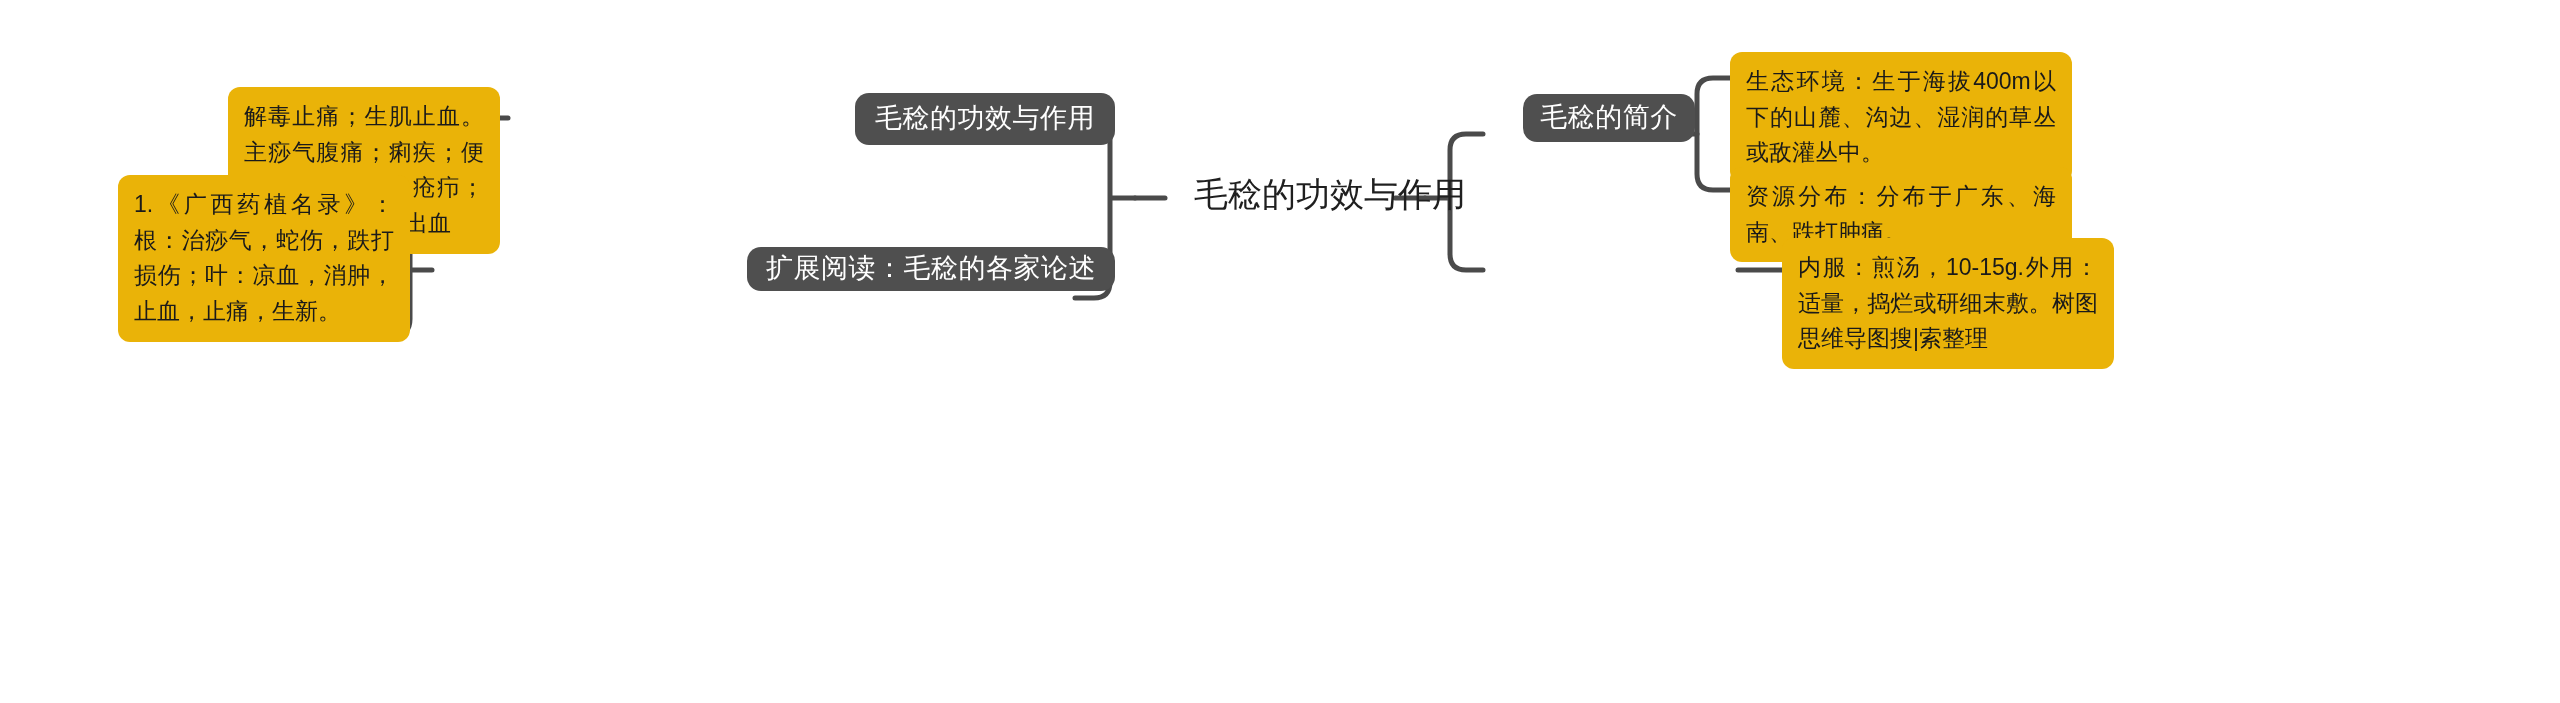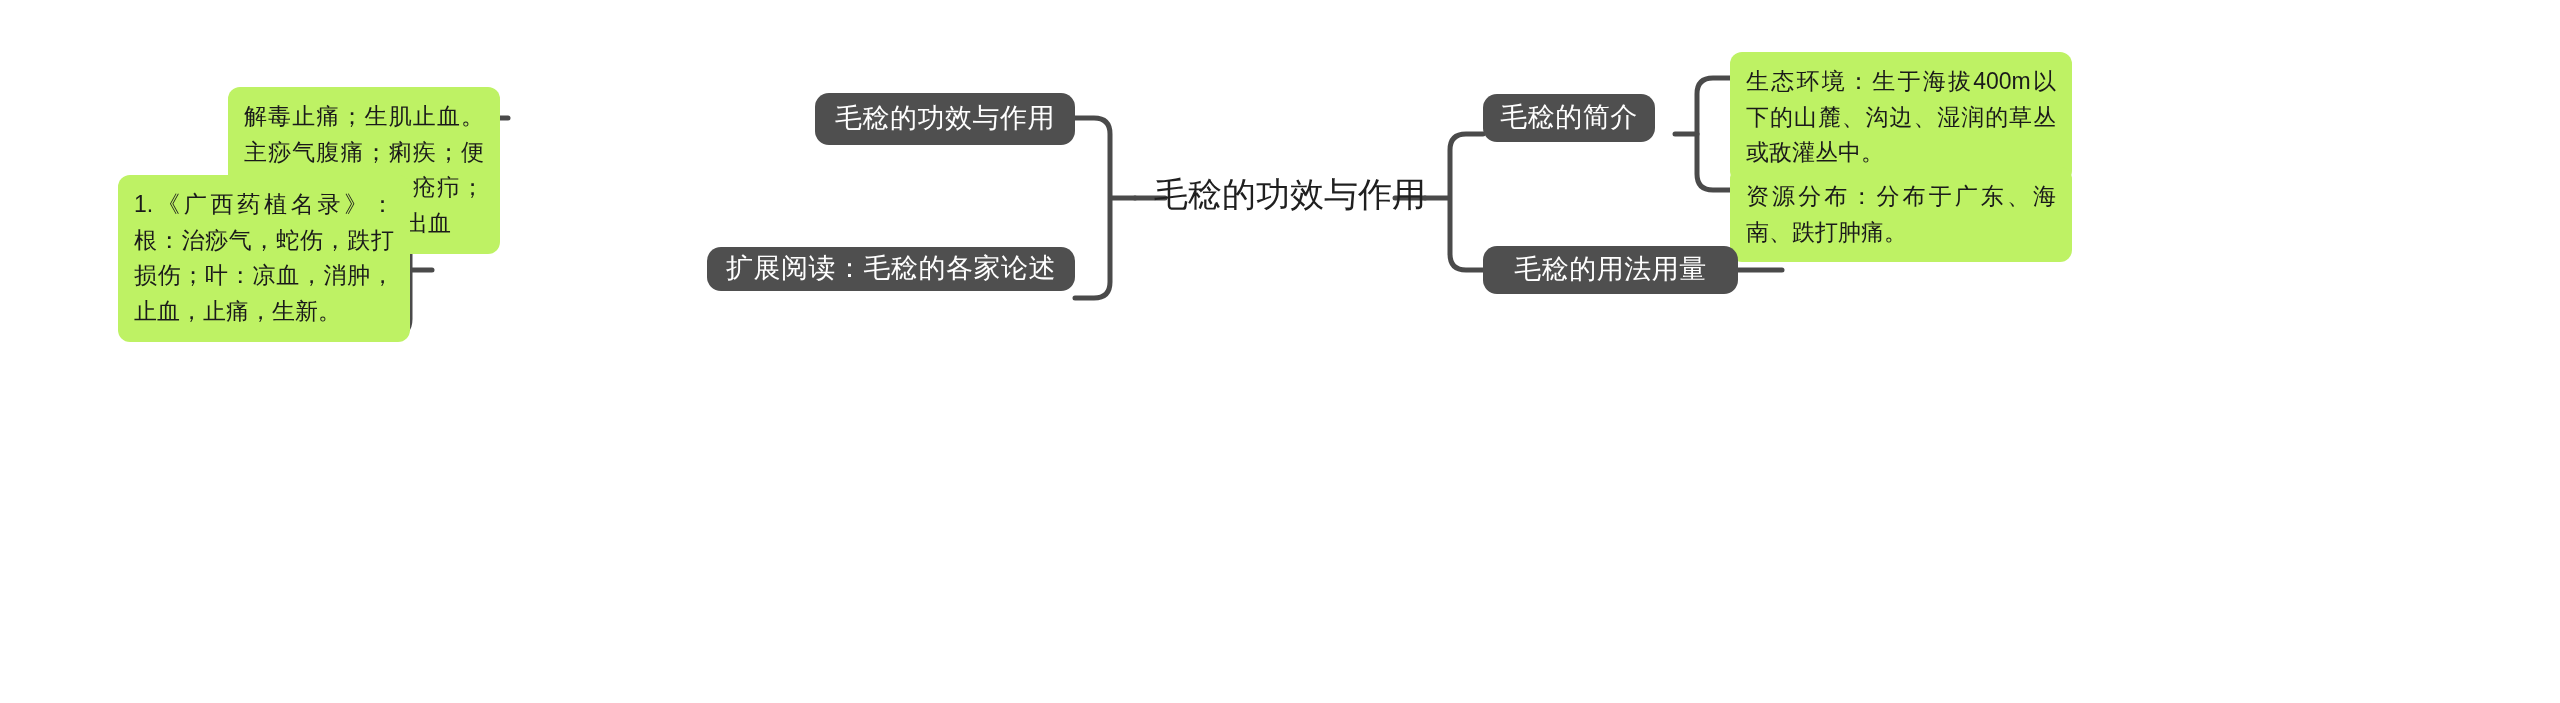--- a/index.html
+++ b/index.html
@@ -22,36 +22,37 @@
     left: 0; top: 0;
     width: 2560px;
     height: 703px;
     pointer-events: none;
   }
   .node {
     position: absolute;
     box-sizing: border-box;
     display: flex;
     align-items: center;
+    margin-left: 40px;
   }
   
   .topic {
     background: #4f4f4f;
     color: #ffffff;
     border-radius: 14px;
     padding: 10px 18px;
     justify-content: center;
     font-size: 27px;
     line-height: 1.25;
     white-space: nowrap;
     letter-spacing: 0.5px;
   }
   
   .note {
-    background: #bef264;
+    background: #eab308;
     color: #1a1a1a;
     border-radius: 12px;
     padding: 12px 16px;
     font-size: 23px;
     line-height: 1.55;
     text-align: justify;
     text-justify: inter-ideograph;
     display: block;
   }
   
@@ -118,18 +119,18 @@
   </div>
 
   <div class="note" style="position:absolute; left:1730px; top:52px; width:310px;">
     <span>生态环境：生于海拔400m以下的山麓、沟边、湿润的草丛或敌灌丛中。</span>
   </div>
 
   <div class="note" style="position:absolute; left:1730px; top:167px; width:310px;">
     <span>资源分布：分布于广东、海南、跌打肿痛。</span>
   </div>
 
-  <div class="node topic" style="left:1483px; top:246px; width:255px; height:48px;">
-    <span>毛稔的用法用量</span>
+
+  <div class="note" style="position:absolute; left:1782px; top:238px; width:300px;">
+    <span>内服：煎汤，10-15g.外用：适量，捣烂或研细末敷。树图思维导图搜|索整理</span>
   </div>
-
 
 </div>
 
 </body></html>

